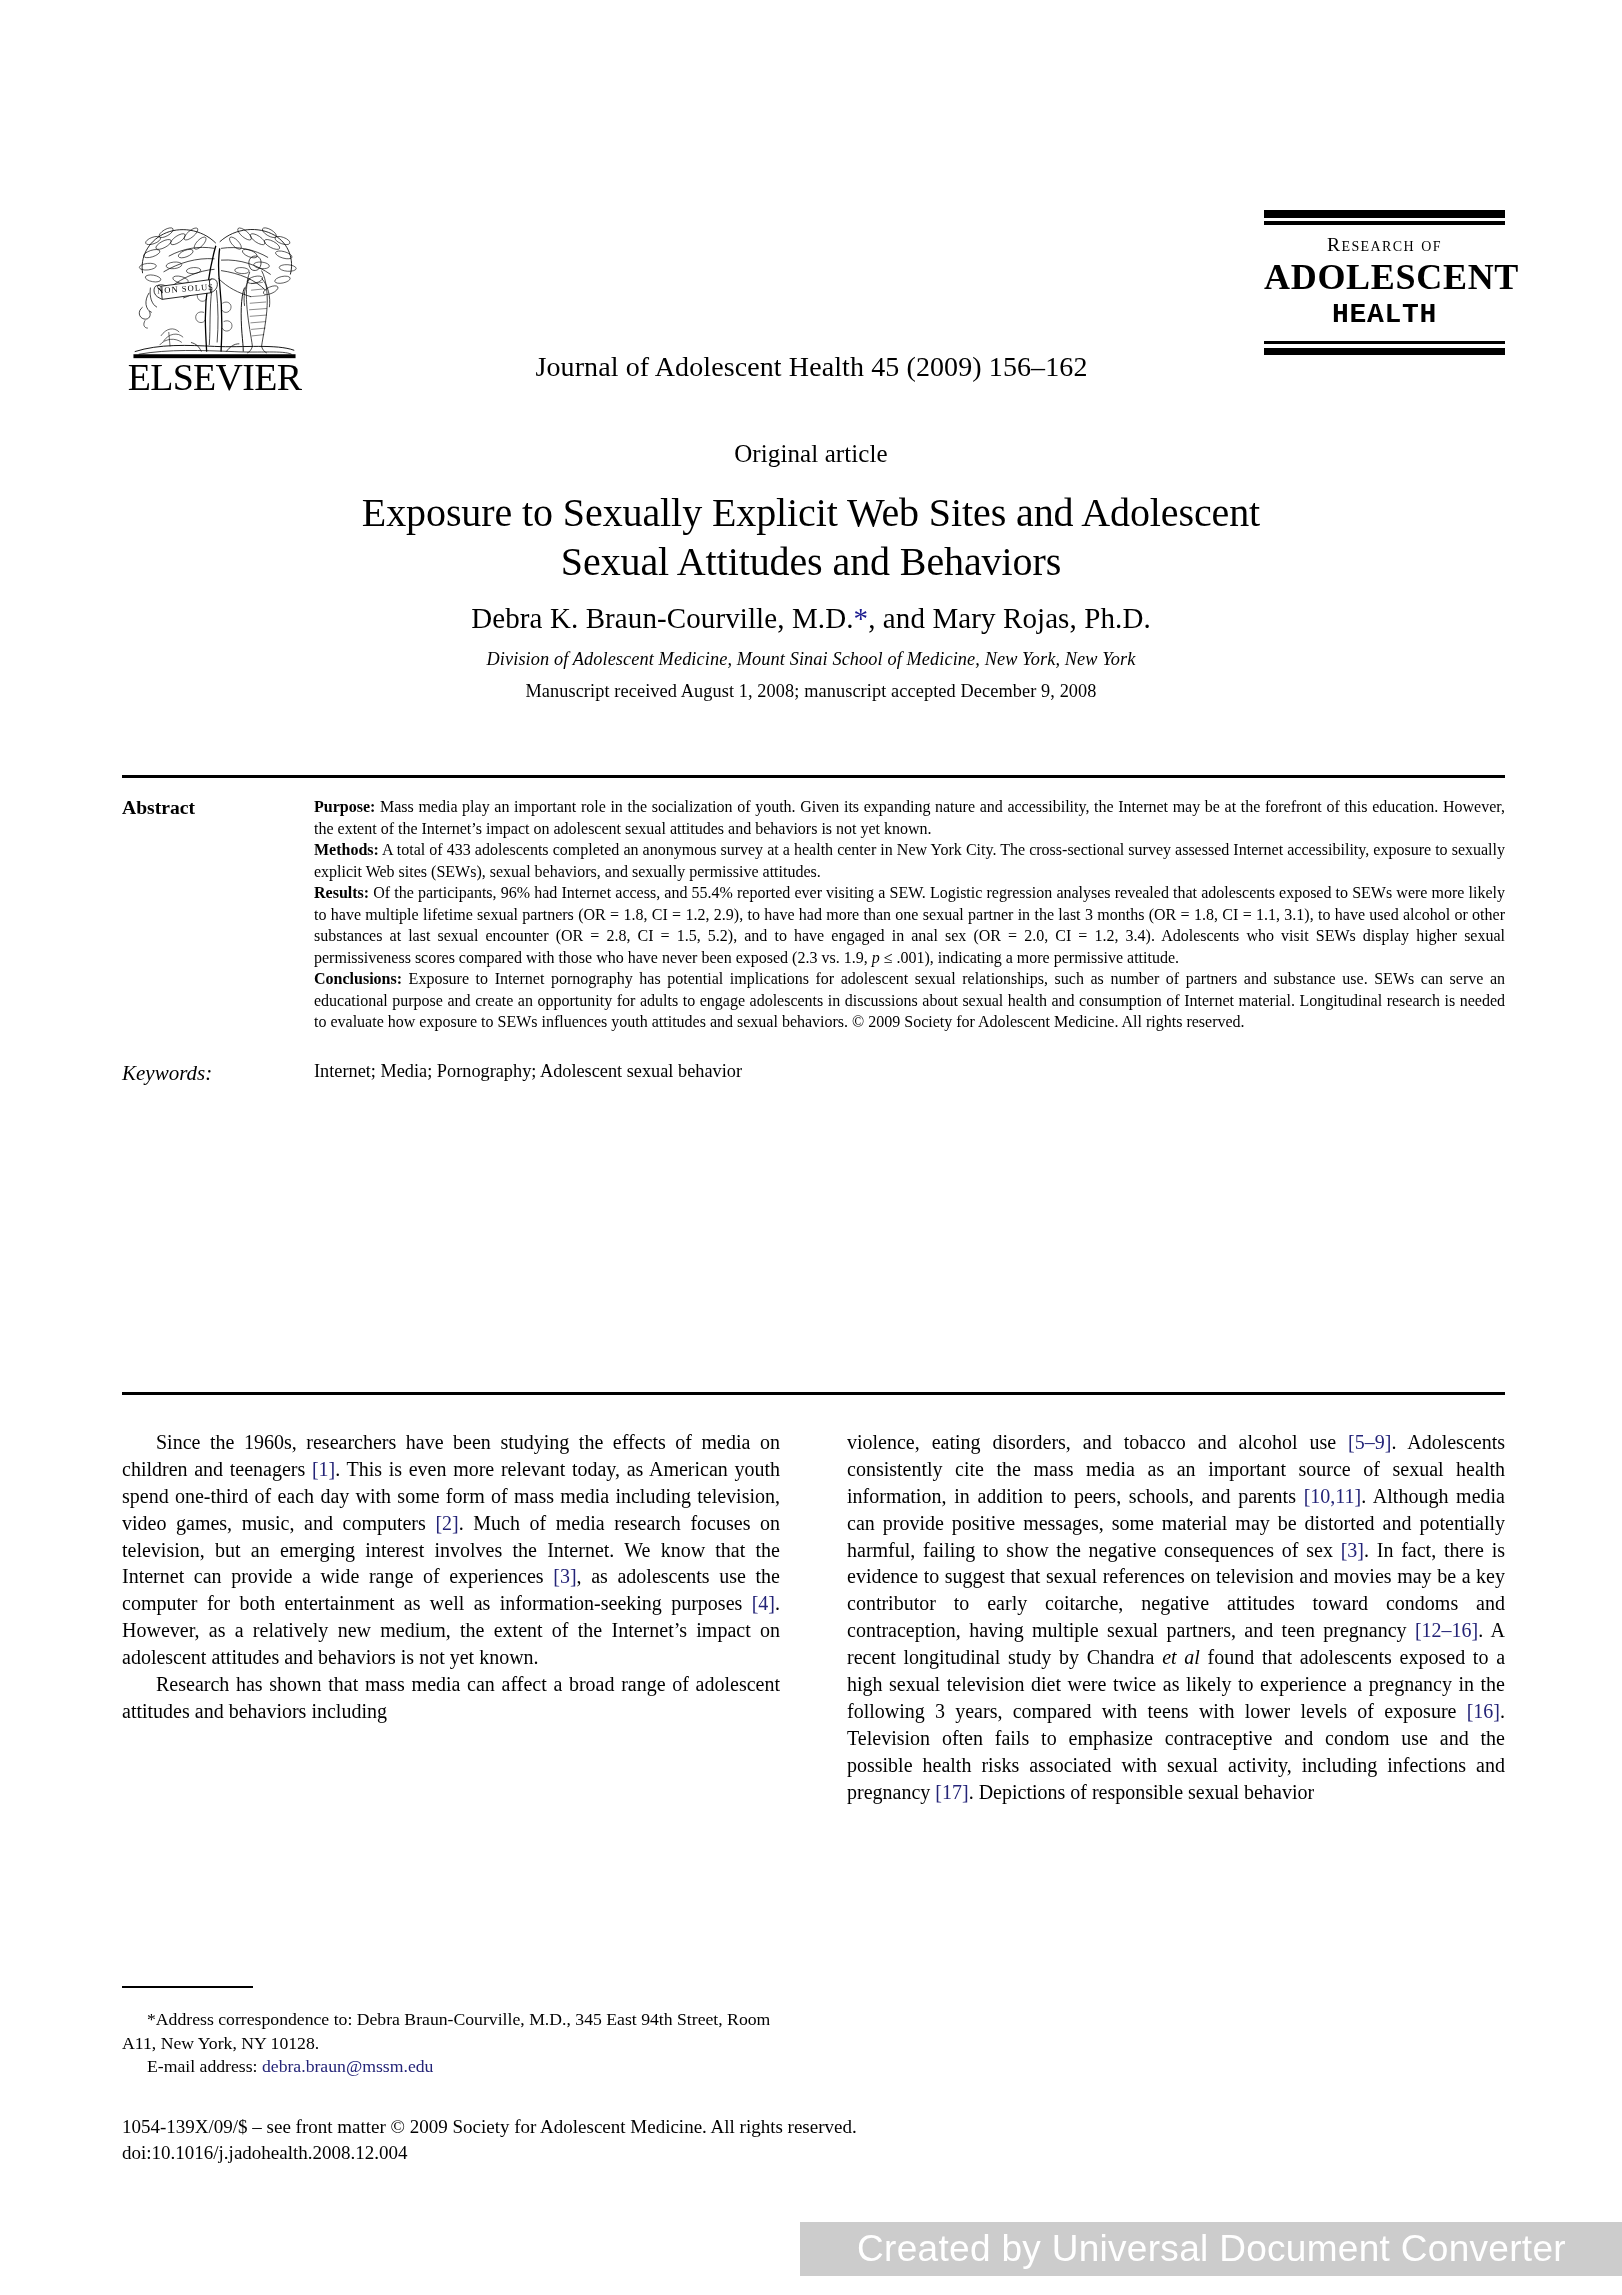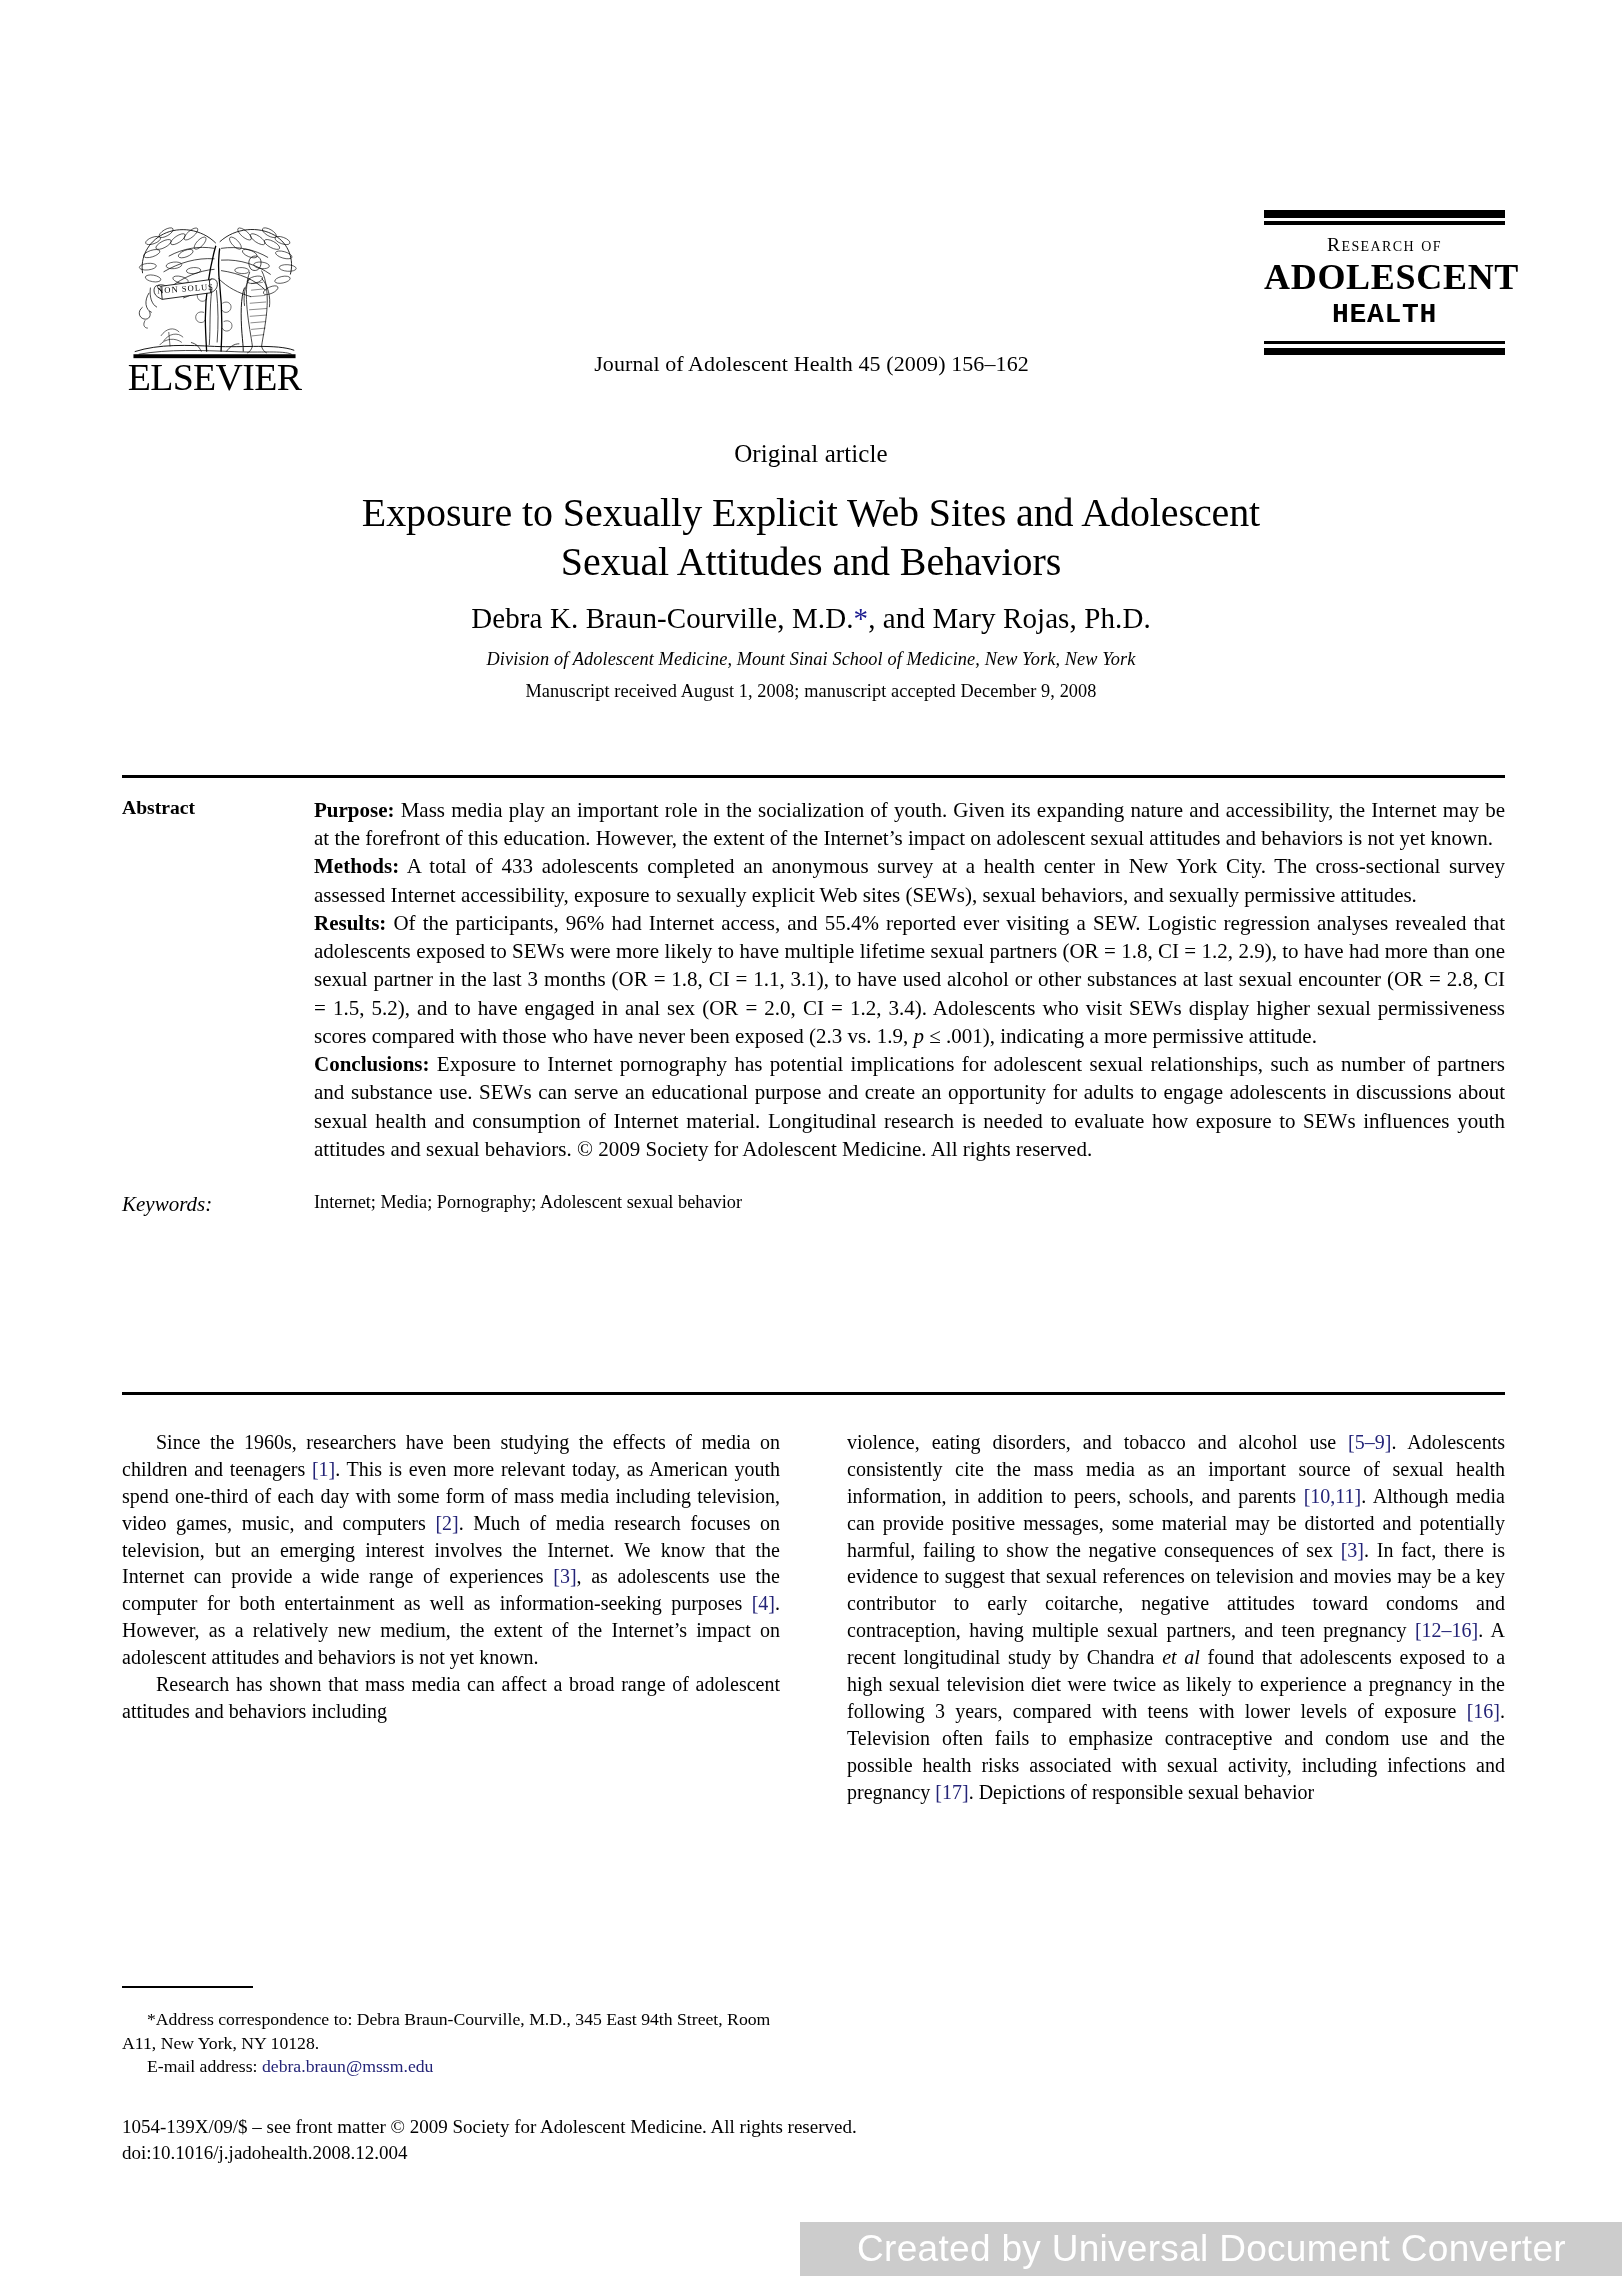--- a/index.html
+++ b/index.html
@@ -34,21 +34,21 @@
     height: 190px;
   }
   .elsevier-logo svg { display: block; width: 100%; height: 100%; }
 
   .header-citation {
     position: absolute;
     left: 419px;
     top: 155px;
     width: 785px;
     text-align: center;
-    font-size: 22px;
+    font-size: 28px;
     letter-spacing: 0.1px;
   }
 
   .journal-logo {
     position: absolute;
     right: 118px;
     top: 14.4px;
     width: 241px;
     text-align: center;
   }
@@ -147,21 +147,21 @@
   .abs-label-kw {
     width: 192px;
     flex: 0 0 192px;
     font-size: 21px;
     font-style: italic;
     font-weight: normal;
     padding-top: 1.3px;
   }
   .abs-body {
     flex: 1 1 auto;
-    font-size: 21px;
+    font-size: 16px;
     line-height: 1.345;
     text-align: justify;
     font-family: Liberation Serif, serif;
   }
   .abs-para { margin: 0 0 0 0; }
   .abs-head { font-weight: bold; }
   .abs-body .ital { font-style: italic; }
   .keywords-row { margin-top: 27.5px; }
   .kw-body {
     flex: 1 1 auto;

